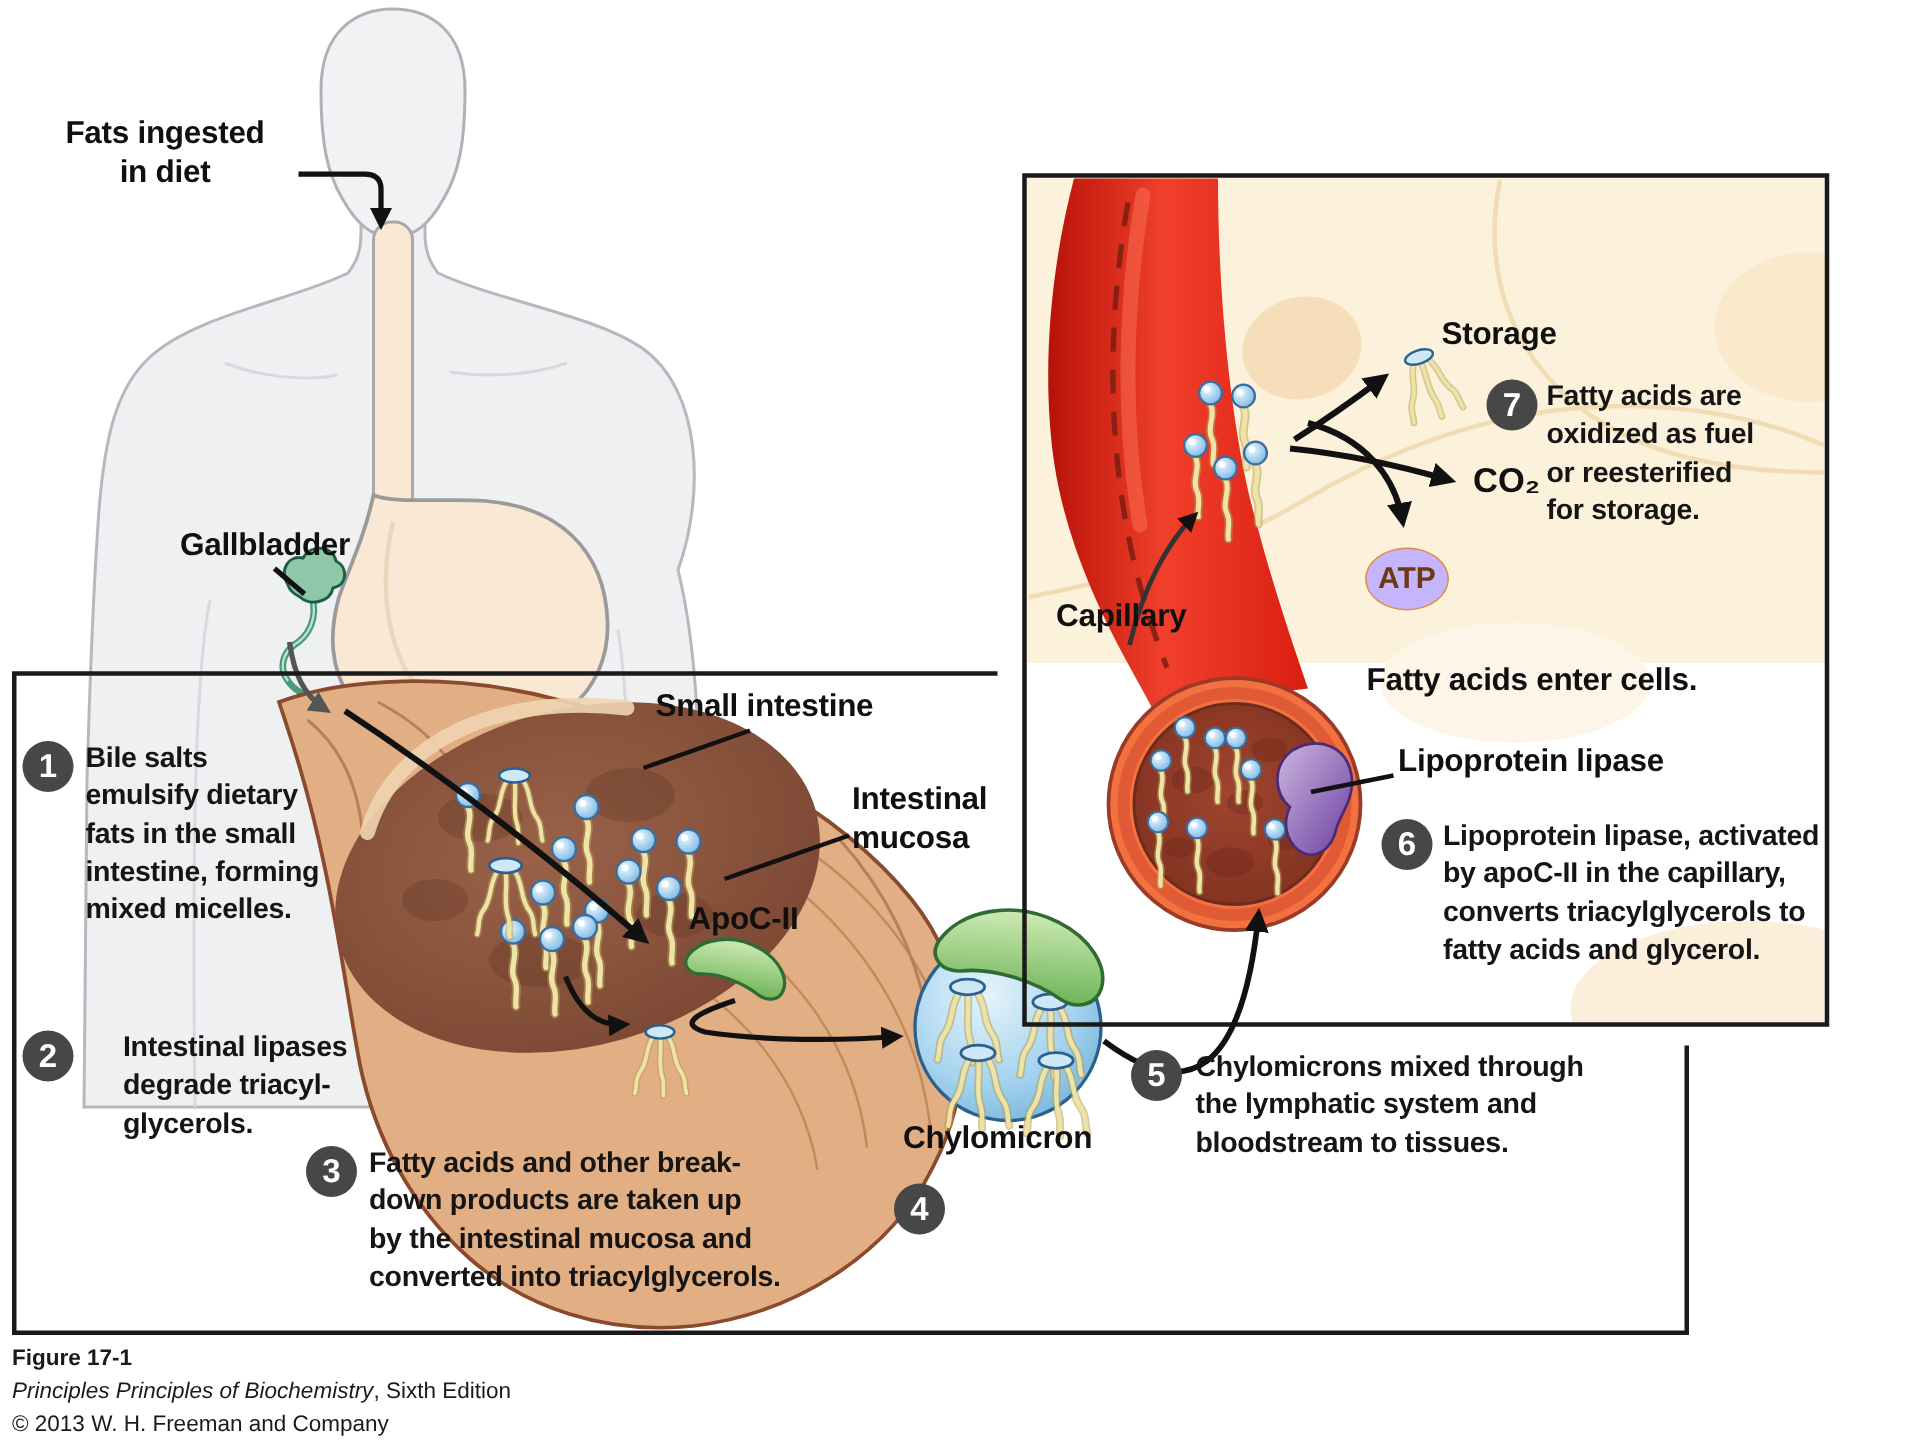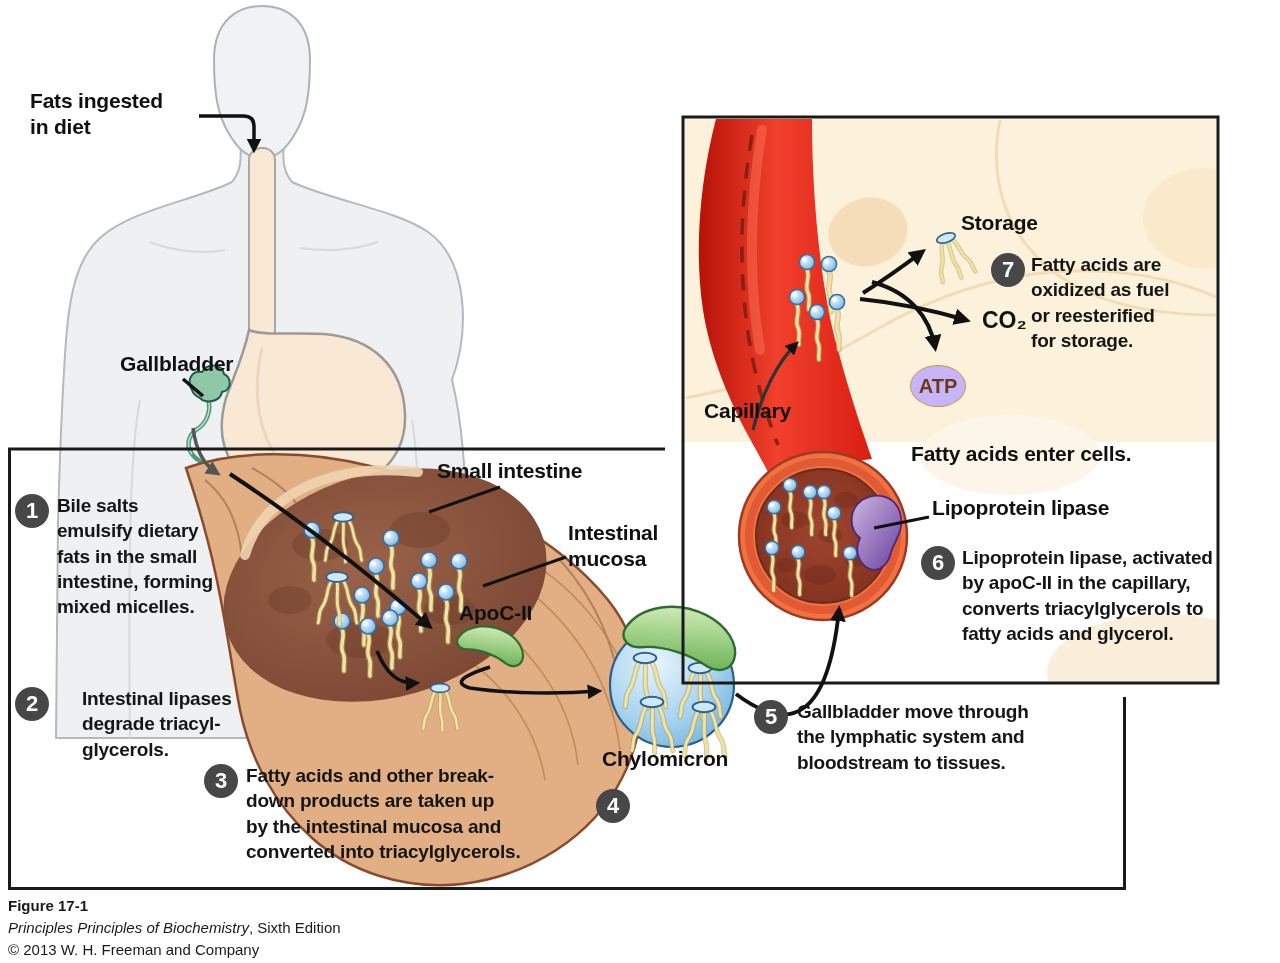--- a/index.html
+++ b/index.html
@@ -231,21 +231,21 @@
     <path d="M 8 449 H 665"></path>
     <path d="M 9.5 449 V 889"></path>
     <path d="M 8 888.5 H 1126"></path>
     <path d="M 1124.5 697 V 888"></path>
     <rect x="683" y="117" width="535" height="566"></rect>
   </g>
 
   <path d="M 736 694 C 792 736 828 716 839 610" fill="none" stroke="#111" stroke-width="3.8" marker-end="url(#mB)"></path>
 </svg>
 
-  <div class="lbl" style="left:30px;top:76px;width:160px;text-align:left;margin-top:12px;">Fats ingested
+  <div class="lbl" style="left:30px;top:76px;width:160px;text-align:center;">Fats ingested
 in diet</div>
   <div class="lbl" style="left:120px;top:351px;">Gallbladder</div>
   <div class="lbl" style="left:437px;top:458px;">Small intestine</div>
   <div class="lbl" style="left:568px;top:520px;">Intestinal
 mucosa</div>
   <div class="lbl" style="left:459px;top:600px;">ApoC-II</div>
   <div class="lbl" style="left:602px;top:746px;">Chylomicron</div>
   <div class="lbl" style="left:961px;top:210px;">Storage</div>
   <div class="co2">CO₂</div>
   <div class="atp">ATP</div>
@@ -267,21 +267,21 @@
 
   <div class="badge" style="left:204px;top:764px;">3</div>
   <div class="step-text" style="left:246px;top:763px;width:370px;">Fatty acids and other break-
 down products are taken up
 by the intestinal mucosa and
 converted into triacylglycerols.</div>
 
   <div class="badge" style="left:596px;top:789px;">4</div>
 
   <div class="badge" style="left:754px;top:700px;">5</div>
-  <div class="step-text" style="left:797px;top:699px;width:330px;">Gallbladder move through
+  <div class="step-text" style="left:797px;top:699px;width:330px;">Chylomicrons mixed through
 the lymphatic system and
 bloodstream to tissues.</div>
 
   <div class="badge" style="left:921px;top:546px;">6</div>
   <div class="step-text" style="left:962px;top:545px;width:330px;">Lipoprotein lipase, activated
 by apoC-II in the capillary,
 converts triacylglycerols to
 fatty acids and glycerol.</div>
 
   <div class="badge" style="left:991px;top:253px;">7</div>

